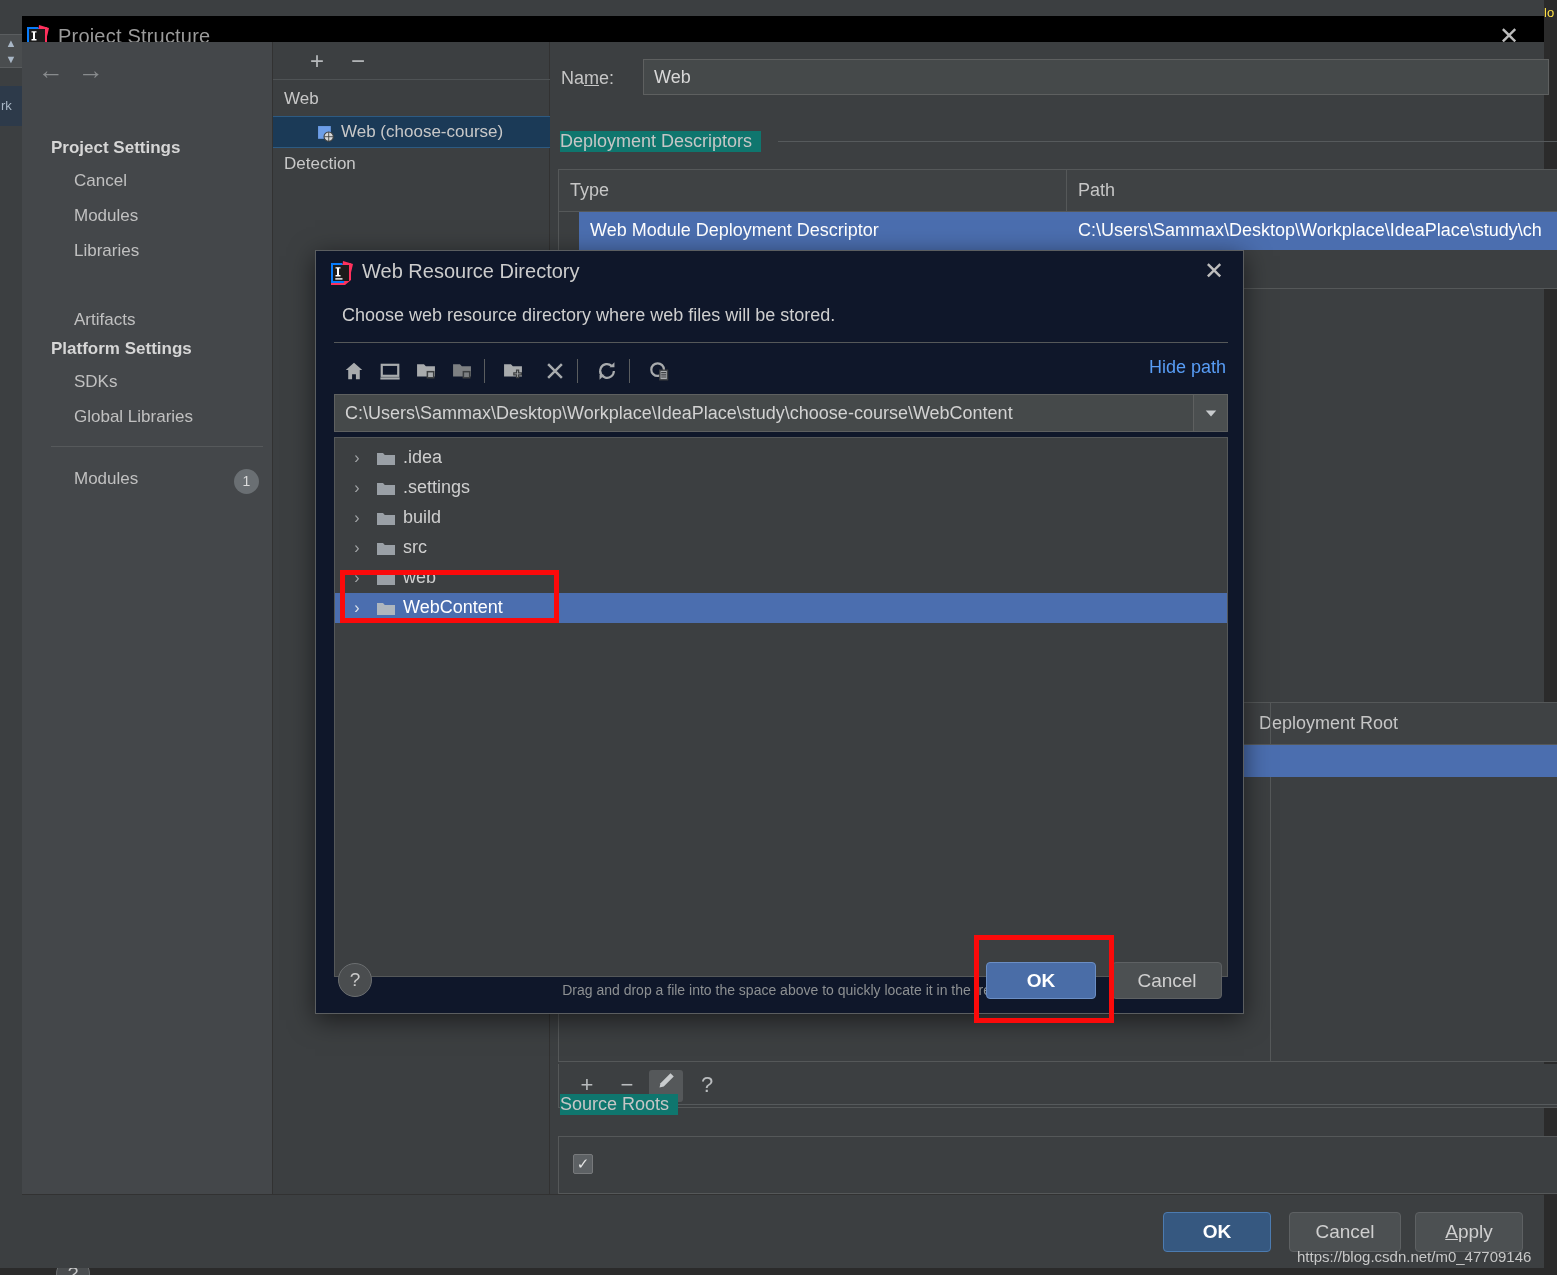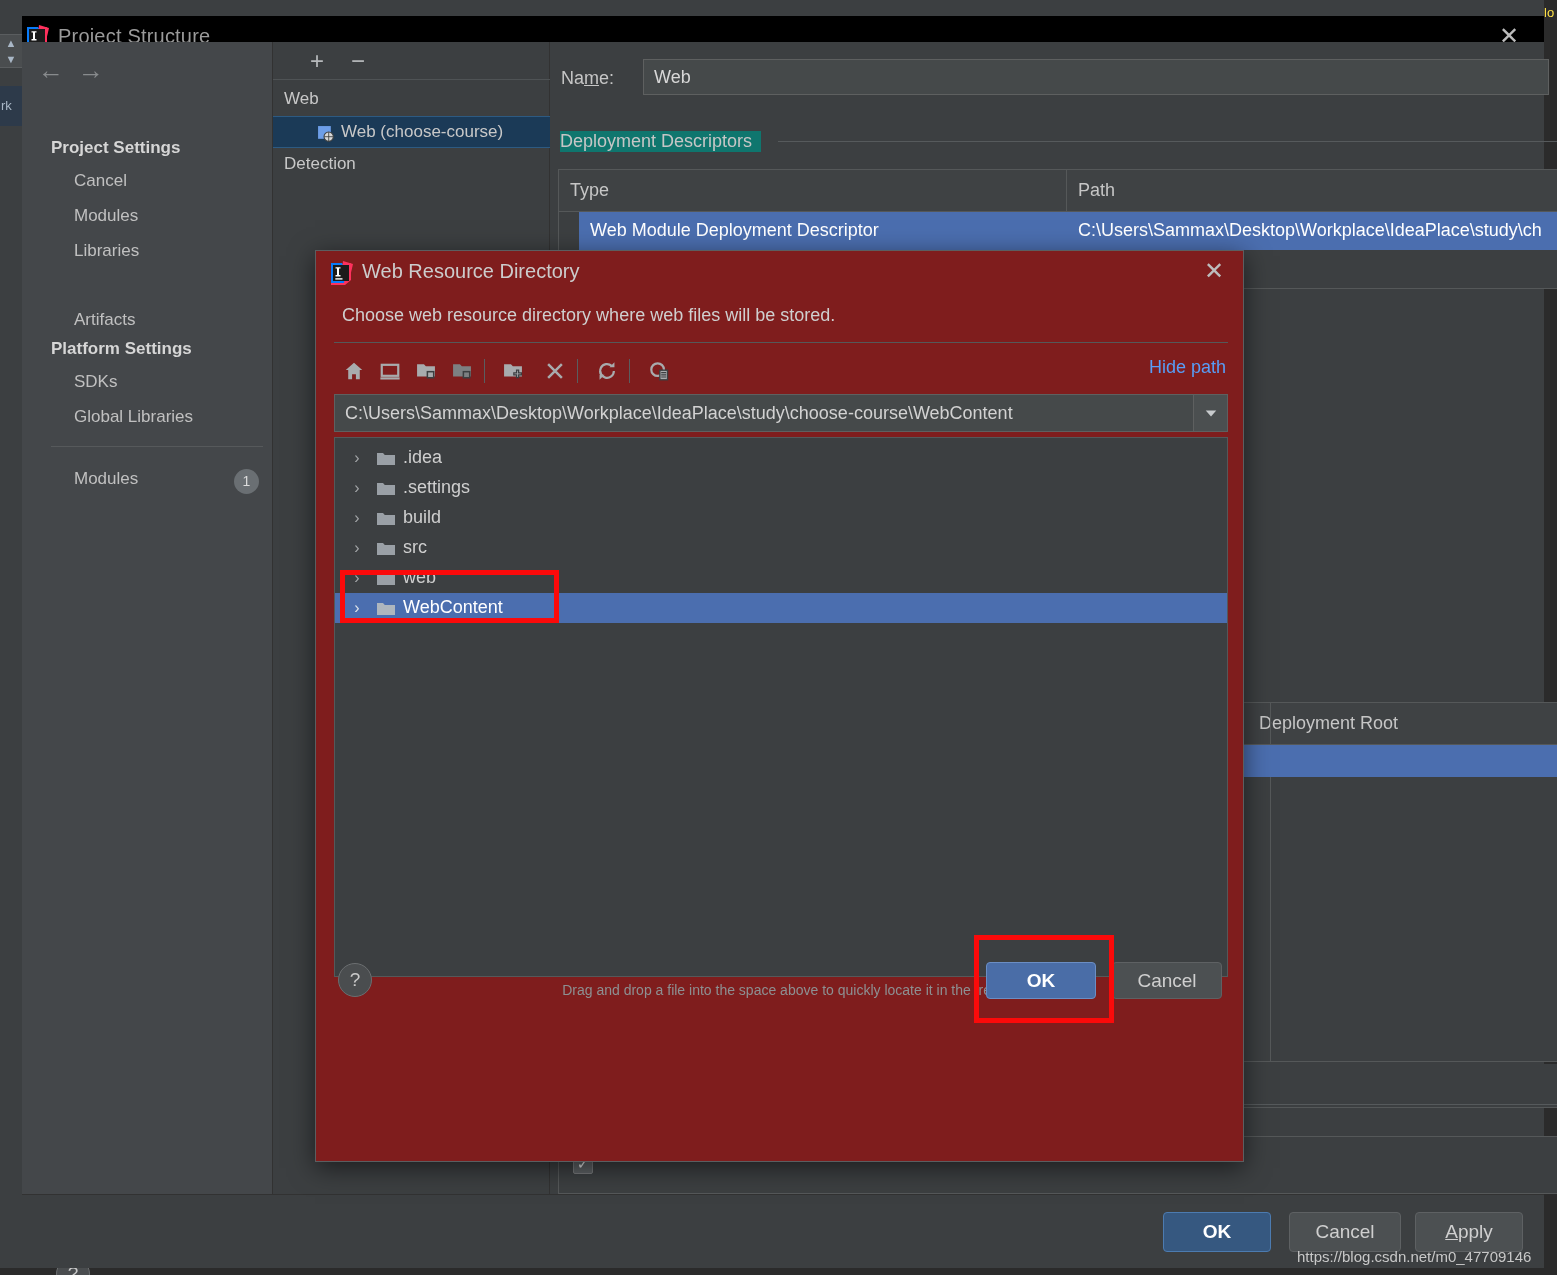--- a/index.html
+++ b/index.html
@@ -237,22 +237,22 @@
   .b-apply  { left: 1393px; width: 108px; }
   .b-apply u { text-decoration: underline; }
 
   .watermark {
     position: absolute; left: 1297px; top: 1248px;
     font-size: 15px; color: #c8c8c8; white-space: nowrap;
   }
 
   
   .wrd {
-    position: absolute; left: 315px; top: 250px; width: 929px; height: 912px;
-    background: #7f1d1d; border: 1px solid #5b5e60;
+    position: absolute; left: 315px; top: 250px; width: 929px; height: 764px;
+    background: #0f172a; border: 1px solid #5b5e60;
     box-shadow: 0 6px 24px rgba(0,0,0,.55);
   }
   .wrd-title-icon { position: absolute; left: 13px; top: 10px; width: 24px; height: 24px; }
   .wrd-title {
     position: absolute; left: 46px; top: 9px; font-size: 20px; color: #cccccc;
   }
   .wrd-close {
     position: absolute; right: 16px; top: 8px; width: 26px; height: 26px;
     color: #bdbdbd; font-size: 24px; line-height: 24px; text-align: center;
     cursor: pointer; font-weight: 300;

